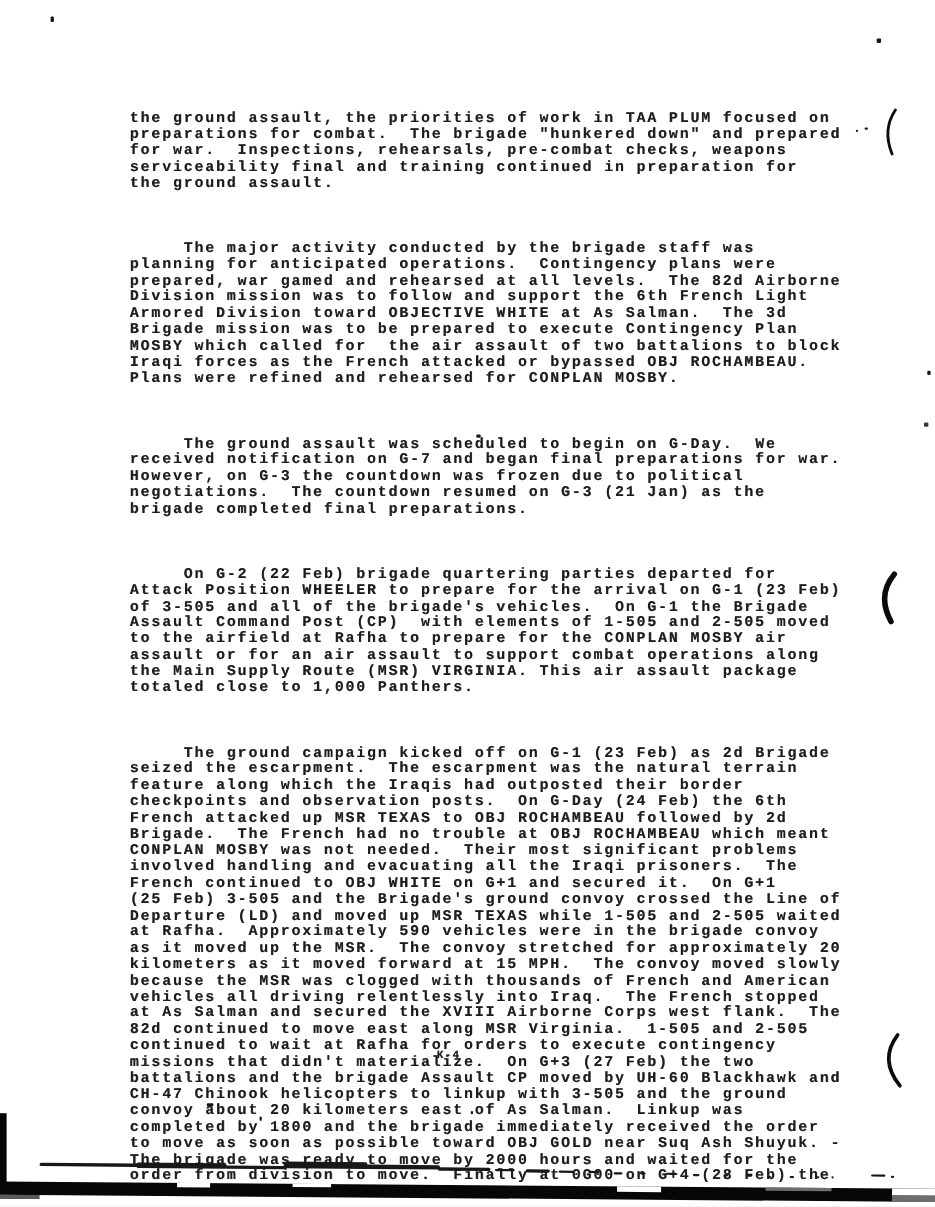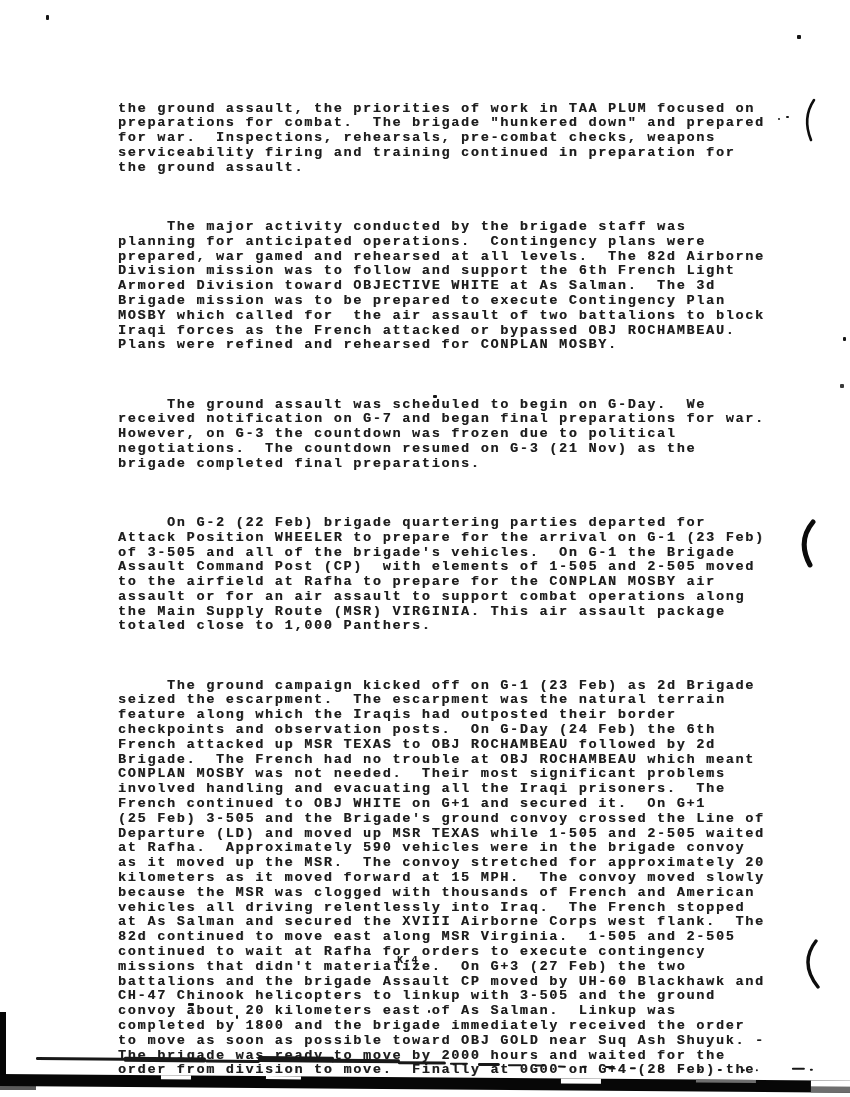--- a/index.html
+++ b/index.html
@@ -44,35 +44,35 @@
 </style>
 </head>
 <body>
 
 <div class="page">
 
   <div class="body-text">
     <div class="para">the ground assault, the priorities of work in TAA PLUM focused on
 preparations for combat.  The brigade "hunkered down" and prepared
 for war.  Inspections, rehearsals, pre-combat checks, weapons
-serviceability firing and training continued in preparation for
+serviceability final and training continued in preparation for
 the ground assault.</div>
     <div class="para">     The major activity conducted by the brigade staff was
 planning for anticipated operations.  Contingency plans were
 prepared, war gamed and rehearsed at all levels.  The 82d Airborne
 Division mission was to follow and support the 6th French Light
 Armored Division toward OBJECTIVE WHITE at As Salman.  The 3d
 Brigade mission was to be prepared to execute Contingency Plan
 MOSBY which called for  the air assault of two battalions to block
 Iraqi forces as the French attacked or bypassed OBJ ROCHAMBEAU.
 Plans were refined and rehearsed for CONPLAN MOSBY.</div>
     <div class="para">     The ground assault was scheduled to begin on G-Day.  We
 received notification on G-7 and began final preparations for war.
 However, on G-3 the countdown was frozen due to political
-negotiations.  The countdown resumed on G-3 (21 Nov) as the
+negotiations.  The countdown resumed on G-3 (21 Jan) as the
 brigade completed final preparations.</div>
     <div class="para">     On G-2 (22 Feb) brigade quartering parties departed for
 Attack Position WHEELER to prepare for the arrival on G-1 (23 Feb)
 of 3-505 and all of the brigade's vehicles.  On G-1 the Brigade
 Assault Command Post (CP)  with elements of 1-505 and 2-505 moved
 to the airfield at Rafha to prepare for the CONPLAN MOSBY air
 assault or for an air assault to support combat operations along
 the Main Supply Route (MSR) VIRGINIA. This air assault package
 totaled close to 1,000 Panthers.</div>
     <div class="para">     The ground campaign kicked off on G-1 (23 Feb) as 2d Brigade

